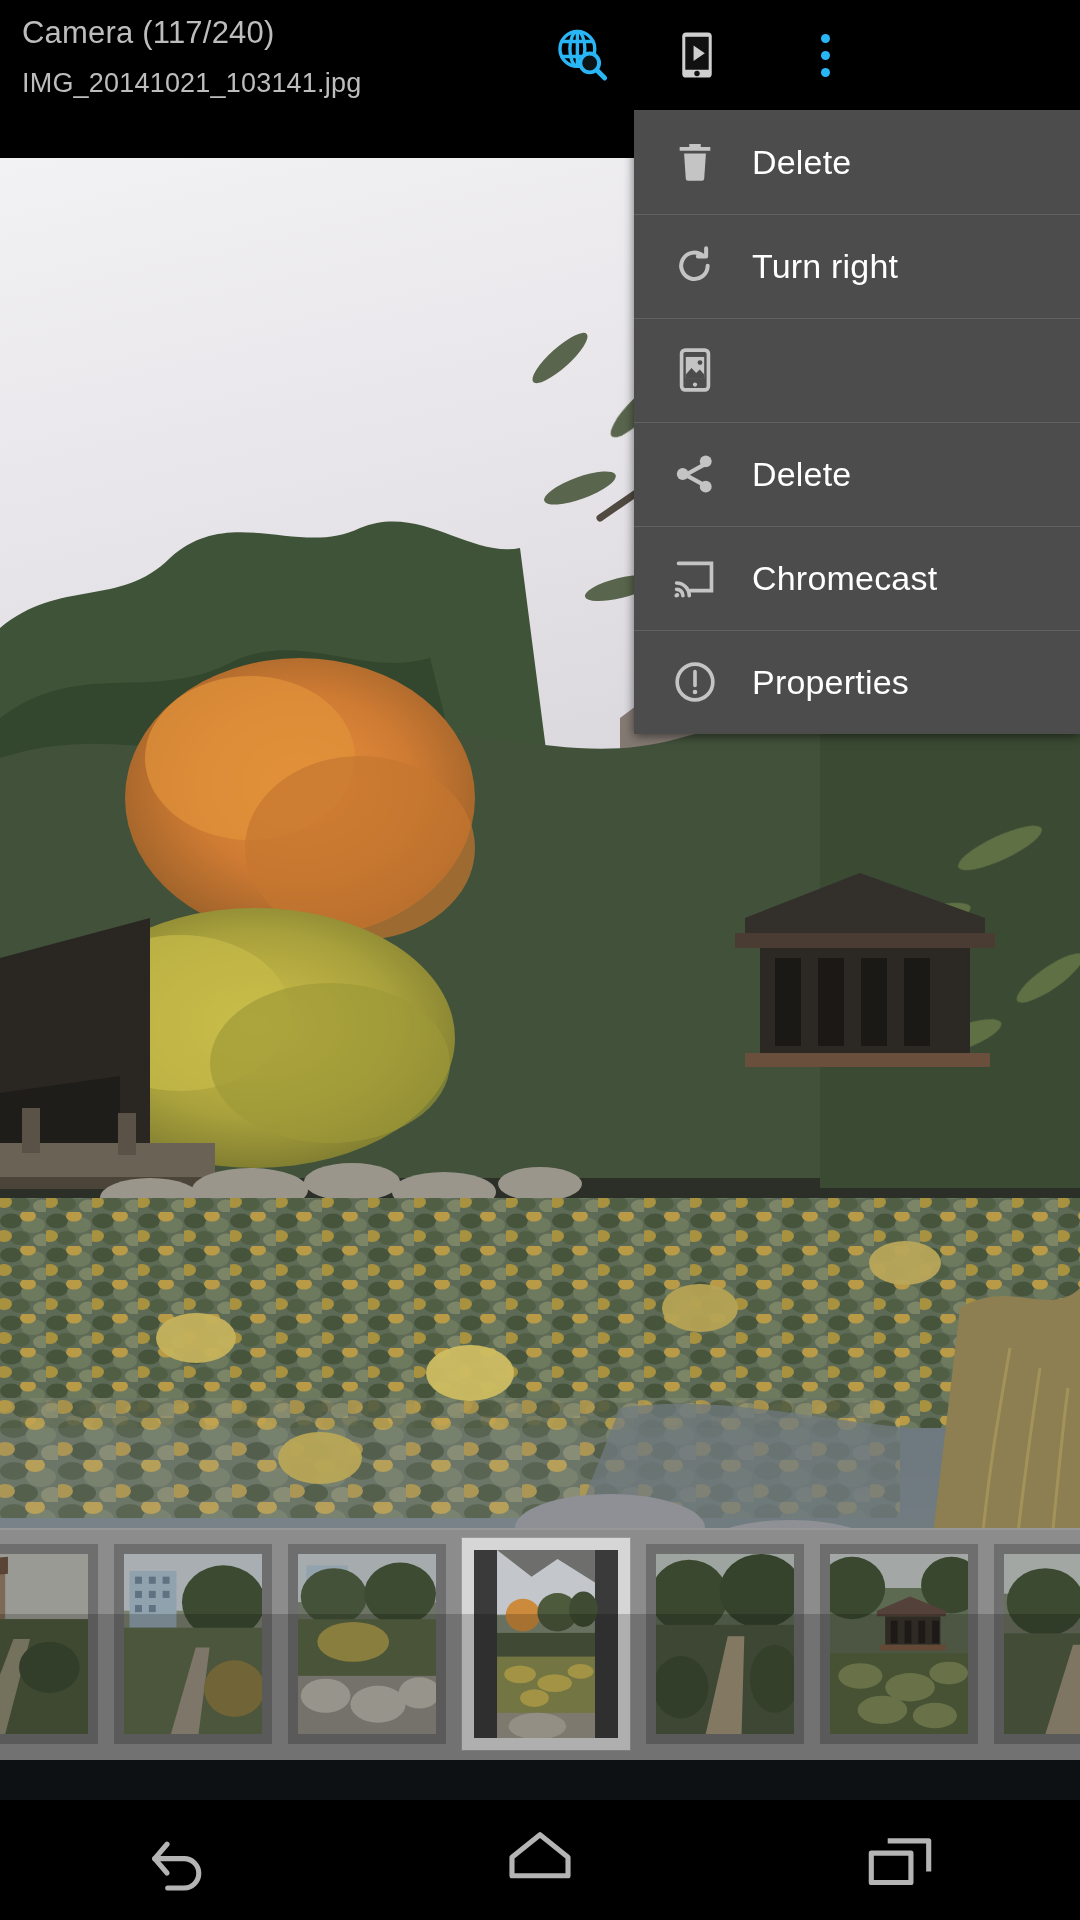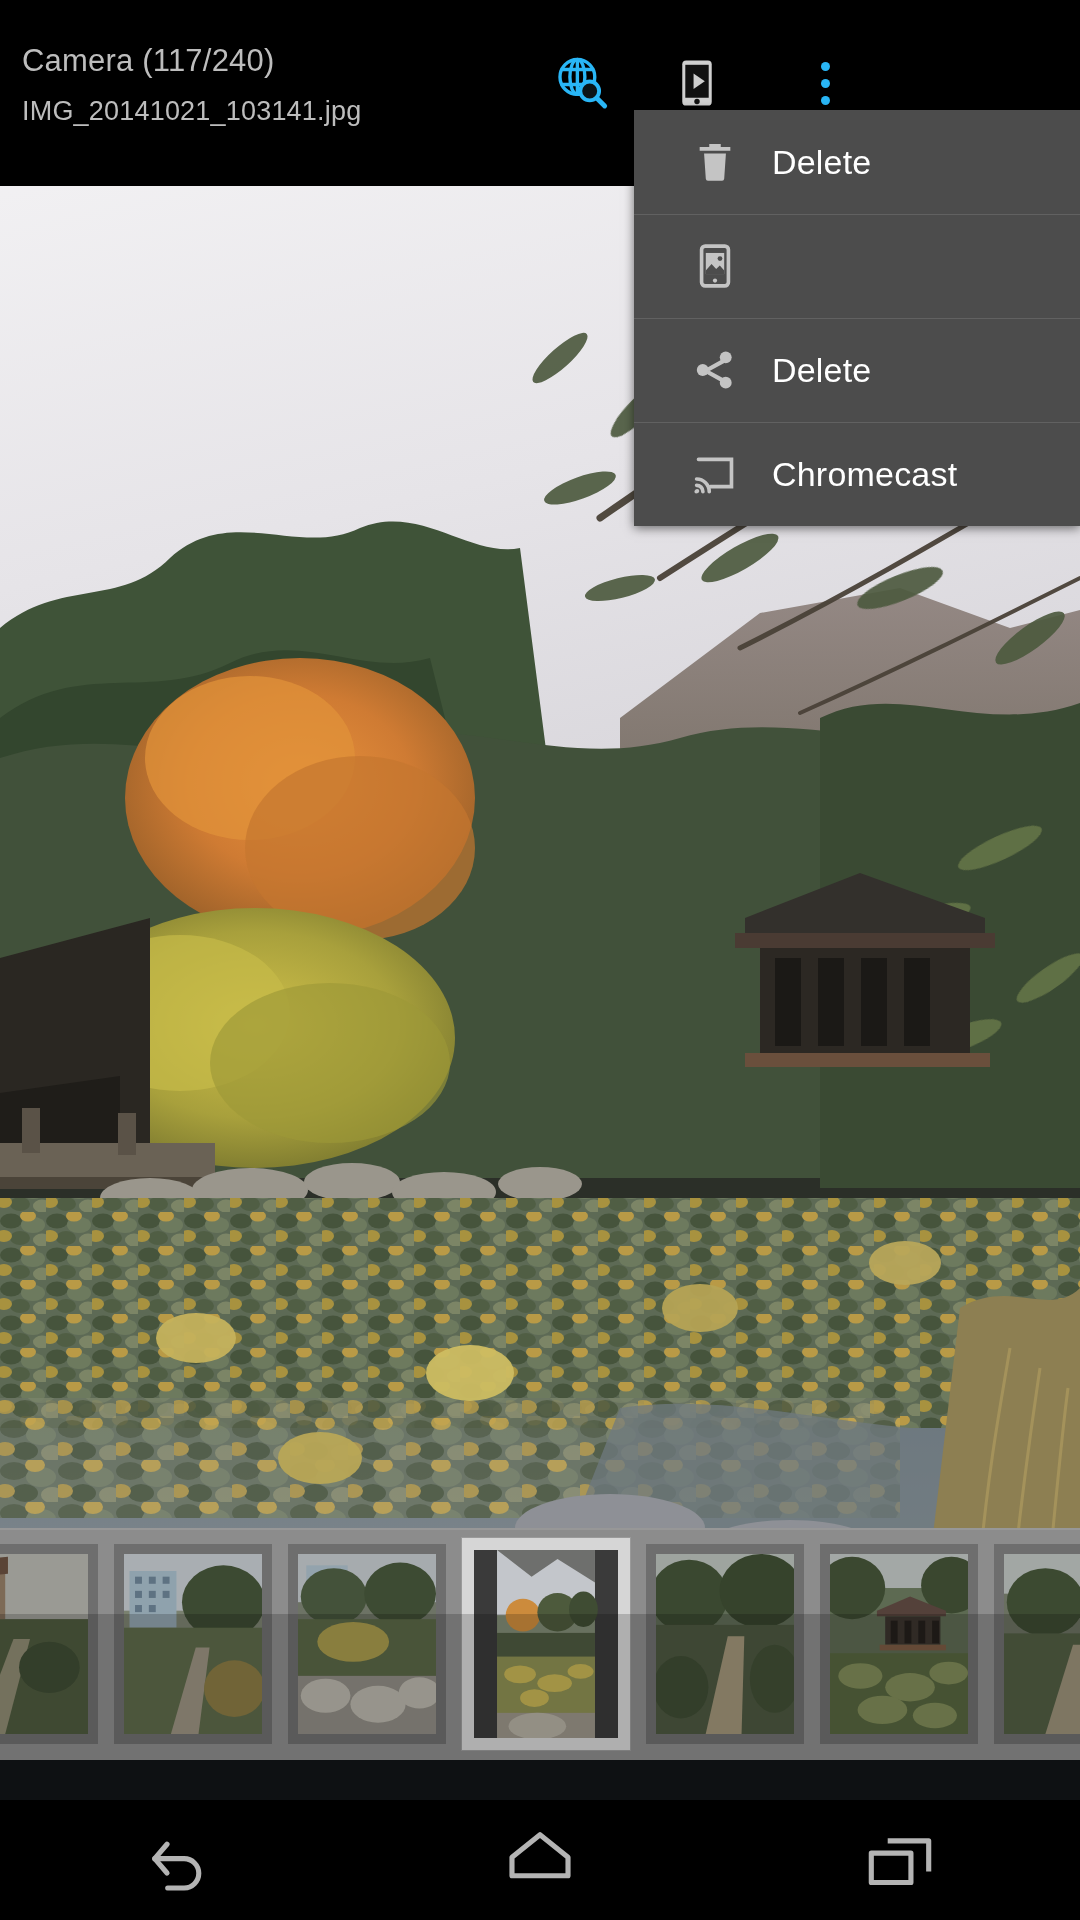--- a/index.html
+++ b/index.html
@@ -22,21 +22,20 @@
     overflow: hidden;
   }
 
   
   #action-bar {
     position: absolute;
     left: 0; top: 0;
     width: 1080px; height: 158px;
     background: #000;
     z-index: 40;
-    margin-top: 28px;
   }
   #titles {
     position: absolute;
     left: 22px; top: 8px;
     width: 560px;
   }
   .title-line {
     color: #bdbdbd;
     font-size: 31px;
     line-height: 50px;
@@ -90,21 +89,21 @@
     width: 446px;
     background: #4c4c4c;
     z-index: 60;
     box-shadow: 0 2px 10px rgba(0,0,0,0.55);
   }
   .menu-item {
     position: relative;
     height: 104px;
     display: flex;
     align-items: center;
-    padding-left: 54px;
+    padding-left: 34px;
     box-sizing: border-box;
   }
   .menu-item + .menu-item::before {
     content: "";
     position: absolute;
     left: 0; top: 0;
     width: 446px; height: 1px;
     background: #616161;
   }
   .mi-icon {
@@ -407,20 +406,29 @@
     <div class="menu-item">
       <span class="mi-icon">
         <svg width="46" height="46" viewBox="0 0 24 24" fill="#c4c4c4">
           <path d="M9 2.6h6v1.6h5v1.9H4V4.2h5V2.6z"></path>
           <path d="M6.3 7.6h11.4l-0.9 13.2a1.1 1.1 0 0 1-1.1 1H8.3a1.1 1.1 0 0 1-1.1-1L6.3 7.6z"></path>
         </svg>
       </span>
       <span class="mi-label">Delete</span>
     </div>
 
+    <div class="menu-item">
+      <span class="mi-icon">
+        <svg width="46" height="46" viewBox="0 0 24 24" fill="none" stroke="#c4c4c4" stroke-width="2.1" stroke-linecap="round">
+          <path d="M18.6 11.9a6.9 6.9 0 1 1-2.5-5.3"></path>
+          <path d="M17.8 2.8v4.3h-4.3" stroke-linejoin="round"></path>
+        </svg>
+      </span>
+      <span class="mi-label">Turn right</span>
+    </div>
 
     <div class="menu-item">
       <span class="mi-icon">
         <svg width="46" height="46" viewBox="0 0 24 24">
           <rect x="5" y="1.6" width="14" height="20.8" rx="1.9" fill="none" stroke="#c4c4c4" stroke-width="1.9"></rect>
           <rect x="7.2" y="5.2" width="9.6" height="11" fill="#c4c4c4"></rect>
           <circle cx="14.6" cy="8.1" r="1.25" fill="#4c4c4c"></circle>
           <path d="M7.2 14.3l3-3.4 2.4 2.6 1.9-1.8 2.3 2.6v1.9H7.2z" fill="#4c4c4c"></path>
           <circle cx="12" cy="19.6" r="1.1" fill="#c4c4c4"></circle>
         </svg>
@@ -446,20 +454,30 @@
           <path d="M3.4 4.4h17.2v14.2H9.6"></path>
           <path d="M2.2 21.2a0.1 0.1 0 0 0 0 0"></path>
           <path d="M2.4 14.6a6.6 6.6 0 0 1 6.6 6.6"></path>
           <path d="M2.4 17.9a3.3 3.3 0 0 1 3.3 3.3"></path>
           <circle cx="2.7" cy="20.9" r="1.1" fill="#c4c4c4" stroke="none"></circle>
         </svg>
       </span>
       <span class="mi-label">Chromecast</span>
     </div>
 
+    <div class="menu-item">
+      <span class="mi-icon">
+        <svg width="46" height="46" viewBox="0 0 24 24" fill="none" stroke="#c4c4c4" stroke-width="1.9">
+          <circle cx="12" cy="12" r="9.3"></circle>
+          <path d="M12 6.6v7.2" stroke-linecap="round"></path>
+          <circle cx="12" cy="17.2" r="1.2" fill="#c4c4c4" stroke="none"></circle>
+        </svg>
+      </span>
+      <span class="mi-label">Properties</span>
+    </div>
 
   </div>
 
   <div id="filmstrip">
     <div id="strip-top-edge"></div>
     <div id="strip-inner" style="left:-60px;">
 
       <div class="thumb normal">
         <svg viewBox="0 0 100 127" preserveAspectRatio="none">
           <rect width="100" height="127" fill="#6a6a5e"></rect>

